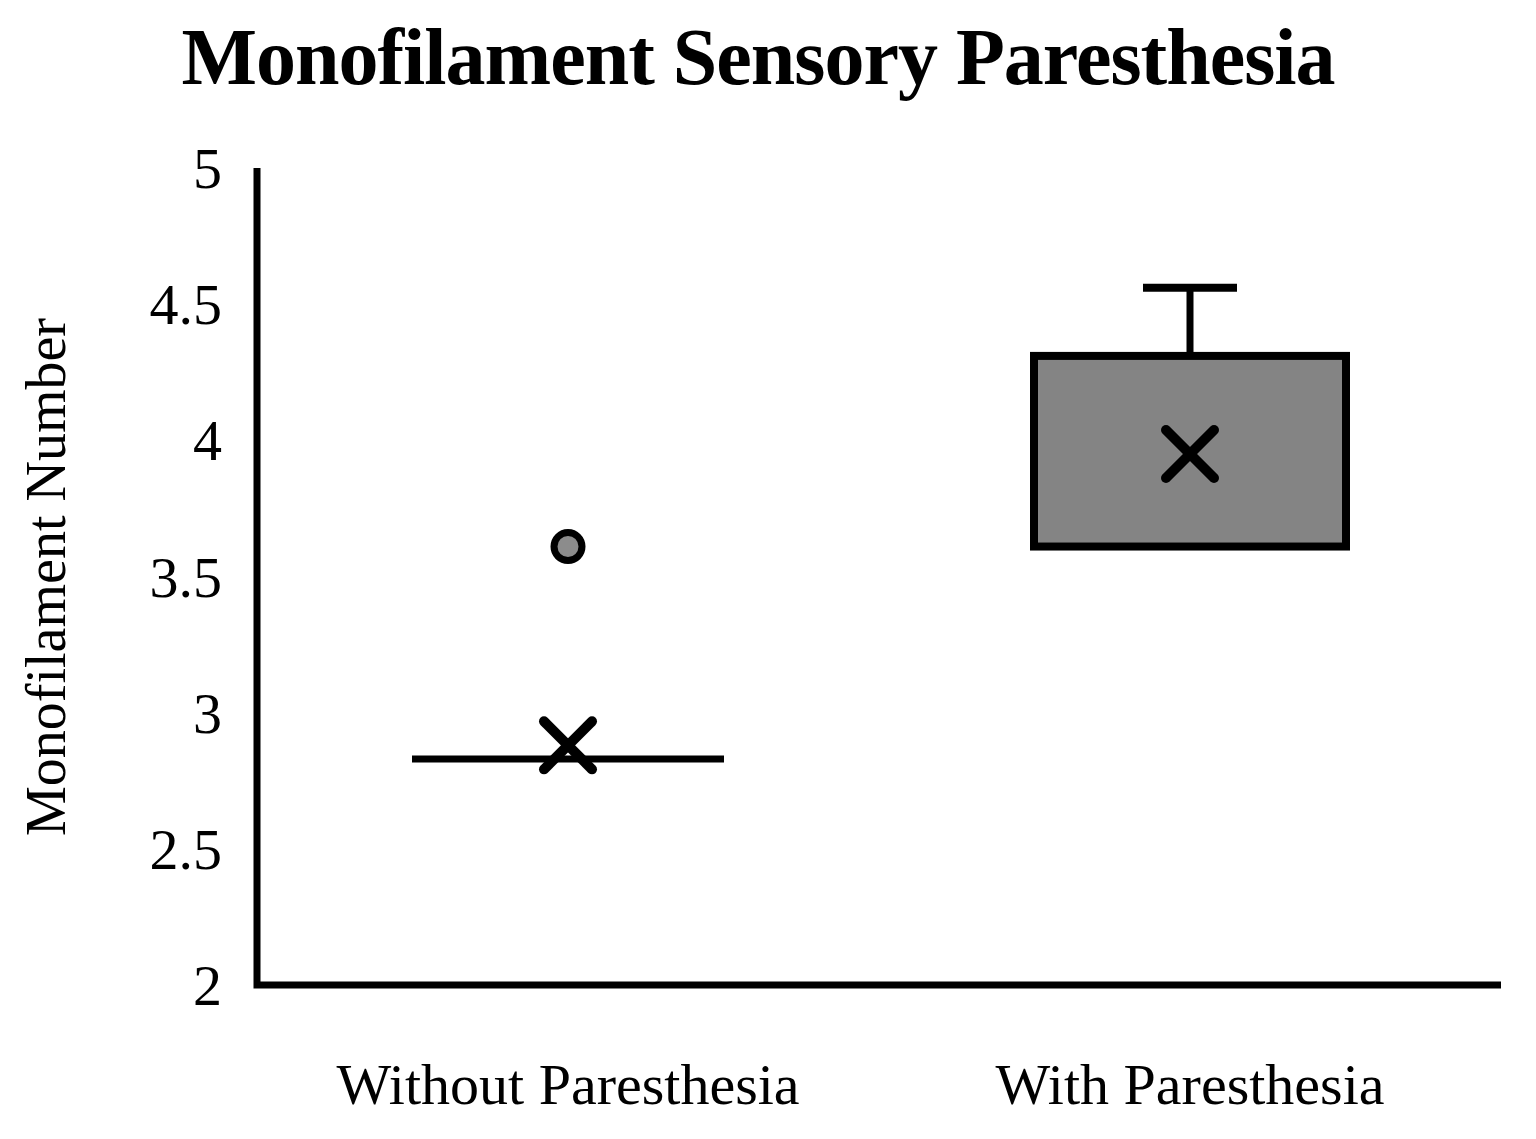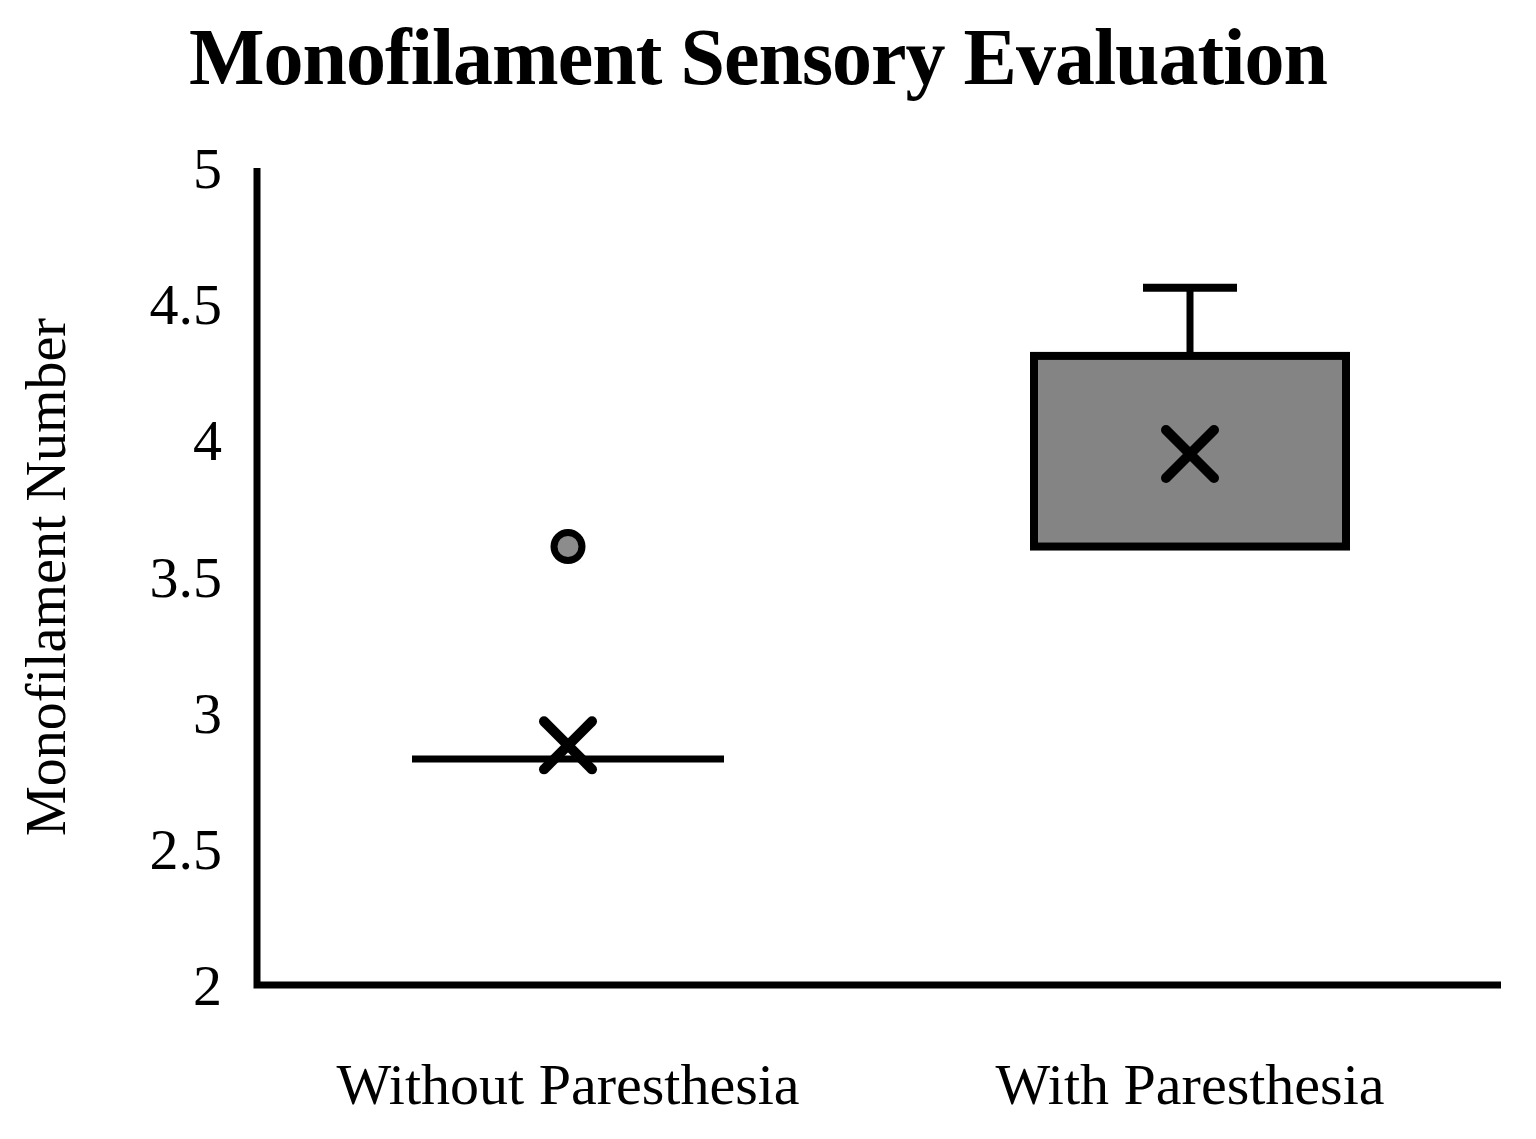--- a/index.html
+++ b/index.html
@@ -39,21 +39,21 @@
   }
   svg.plot text {
     font-family: "Liberation Serif", "DejaVu Serif", serif;
     fill: #000000;
   }
 </style>
 </head>
 <body>
 
 <div class="figure">
-  <div class="chart-title">Monofilament Sensory Evaluation</div>
+  <div class="chart-title">Monofilament Sensory Paresthesia</div>
   <div class="y-axis-title">Monofilament Number</div>
   <svg class="plot" id="plot" viewBox="0 0 1536 1139">
       <polyline points="257,168 257,985 1501,985" fill="none" stroke="#000000" stroke-width="7" stroke-linejoin="miter"></polyline>
       <text x="222" y="1005" text-anchor="end" font-size="58">2</text>
       <text x="222" y="868.8333333333334" text-anchor="end" font-size="58">2.5</text>
       <text x="222" y="732.6666666666667" text-anchor="end" font-size="58">3</text>
       <text x="222" y="596.5" text-anchor="end" font-size="58">3.5</text>
       <text x="222" y="460.33333333333337" text-anchor="end" font-size="58">4</text>
       <text x="222" y="324.16666666666663" text-anchor="end" font-size="58">4.5</text>
       <text x="222" y="188" text-anchor="end" font-size="58">5</text>

